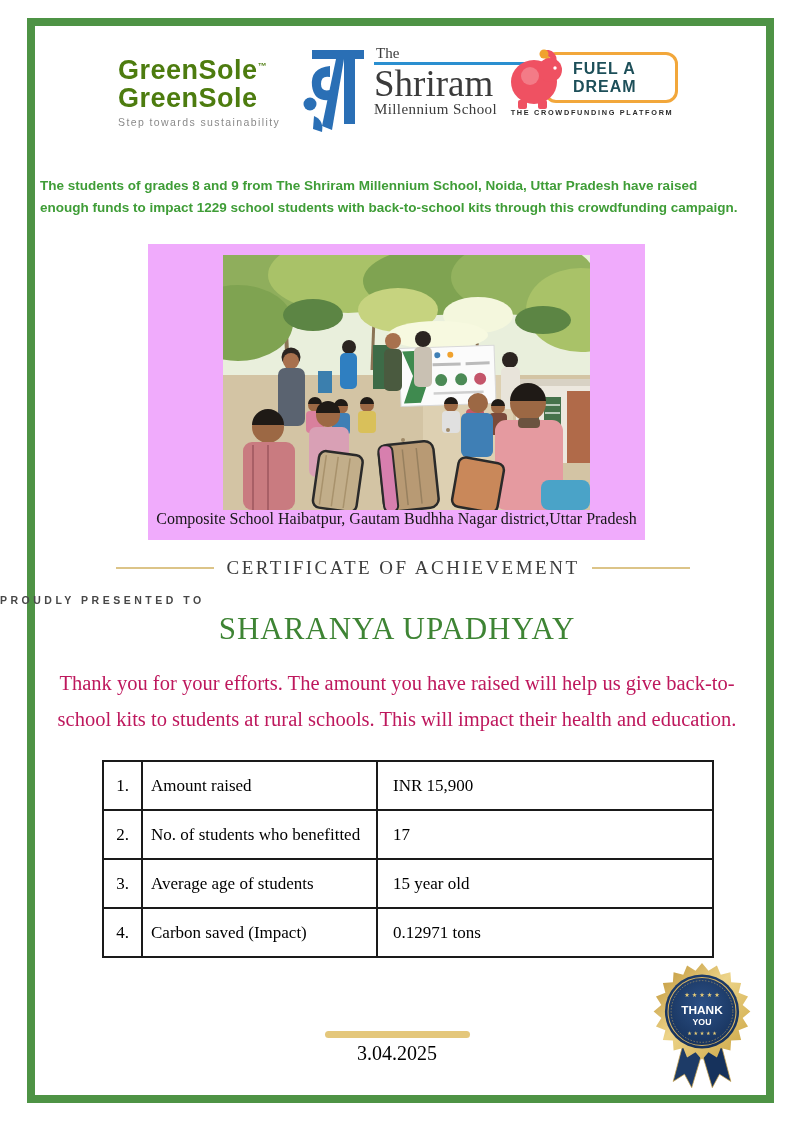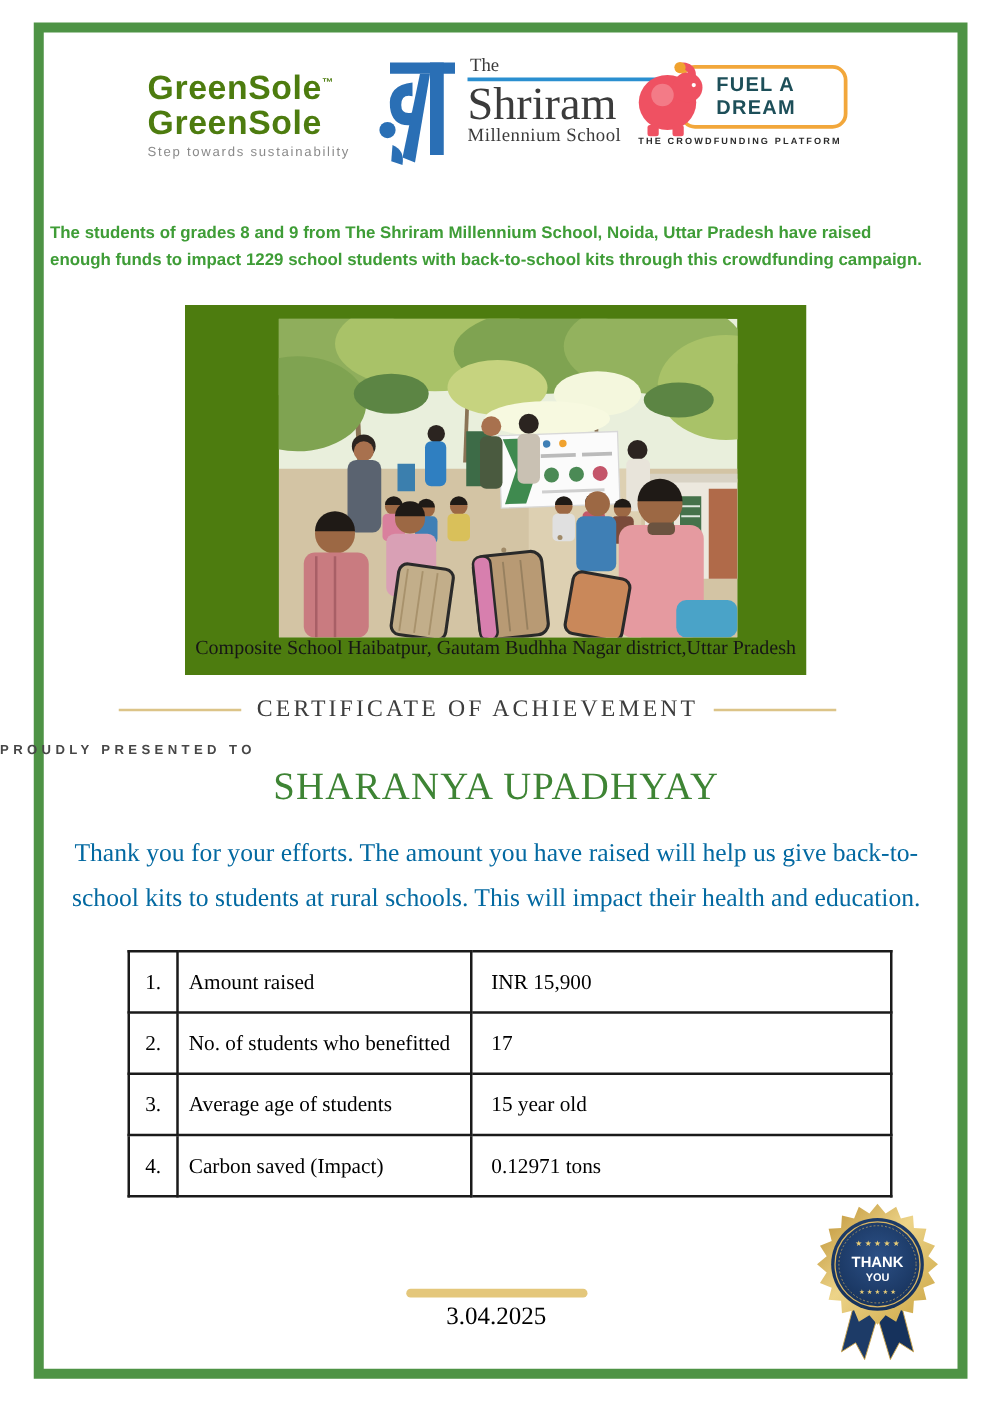--- a/index.html
+++ b/index.html
@@ -26,37 +26,37 @@
   .fad .t1{font-size:16px;font-weight:bold;color:#1d4f59;letter-spacing:1px;line-height:1.1;}
   .fad .tag{font-size:7.3px;font-weight:bold;color:#2b2b2b;letter-spacing:1.7px;margin-top:5px;text-align:center;width:168px;}
   .fad svg.eleph{position:absolute;left:0;top:-6px;z-index:2;}
 
   
   .intro{position:absolute;left:40px;top:175px;width:714px;
          font-family:"Liberation Sans",sans-serif;font-weight:bold;font-size:13.5px;
          color:#3f9d37;line-height:22px;}
 
   
-  .panel{position:absolute;left:148px;top:244px;width:497px;height:296px;background:#4d7c0f;}
+  .panel{position:absolute;left:148px;top:244px;width:497px;height:296px;background:#f0abfc;}
   .photo{position:absolute;left:75px;top:11px;width:367px;height:255px;display:block;}
   .caption{position:absolute;left:0;top:266px;width:497px;text-align:center;
            font-size:16px;color:#161616;}
 
   
-  .heading-row{position:absolute;left:95px;top:556px;width:574px;height:24px;
+  .heading-row{position:absolute;left:116px;top:556px;width:574px;height:24px;
                display:flex;align-items:center;gap:12px;}
   .heading-row .rule{flex:1;height:1.8px;background:#dcc488;}
   .heading{font-size:19px;letter-spacing:2.5px;color:#3d3d3d;white-space:nowrap;}
   .presented{position:absolute;left:0;top:594px;width:794px;
              font-family:"Liberation Sans",sans-serif;font-size:10.5px;letter-spacing:3.5px;
              color:#474747;font-weight:bold;}
   .name{position:absolute;left:0;top:611px;width:794px;text-align:center;
         font-size:31px;letter-spacing:1px;color:#3e8434;}
   .message{position:absolute;left:35px;top:665px;width:724px;text-align:center;
-           font-size:20.5px;color:#0369a1;line-height:36px;}
+           font-size:20.5px;color:#be185d;line-height:36px;}
 
   
   .impact{position:absolute;left:102px;top:760px;border-collapse:collapse;}
   .impact td{border:2px solid #1a1a1a;font-size:17px;color:#000;height:45px;}
   .impact td.c1{width:35px;text-align:center;}
   .impact td.c2{width:224px;padding-left:8px;}
   .impact td.c3{width:318px;padding-left:15px;}
 
   
   .date-line{position:absolute;left:325px;top:1031px;width:145px;height:7px;

